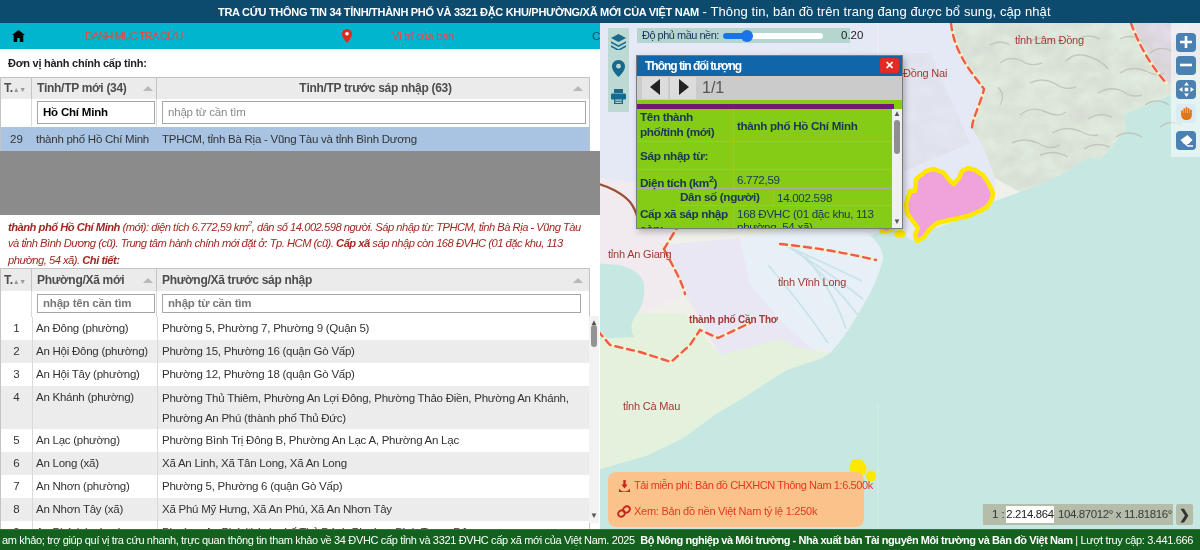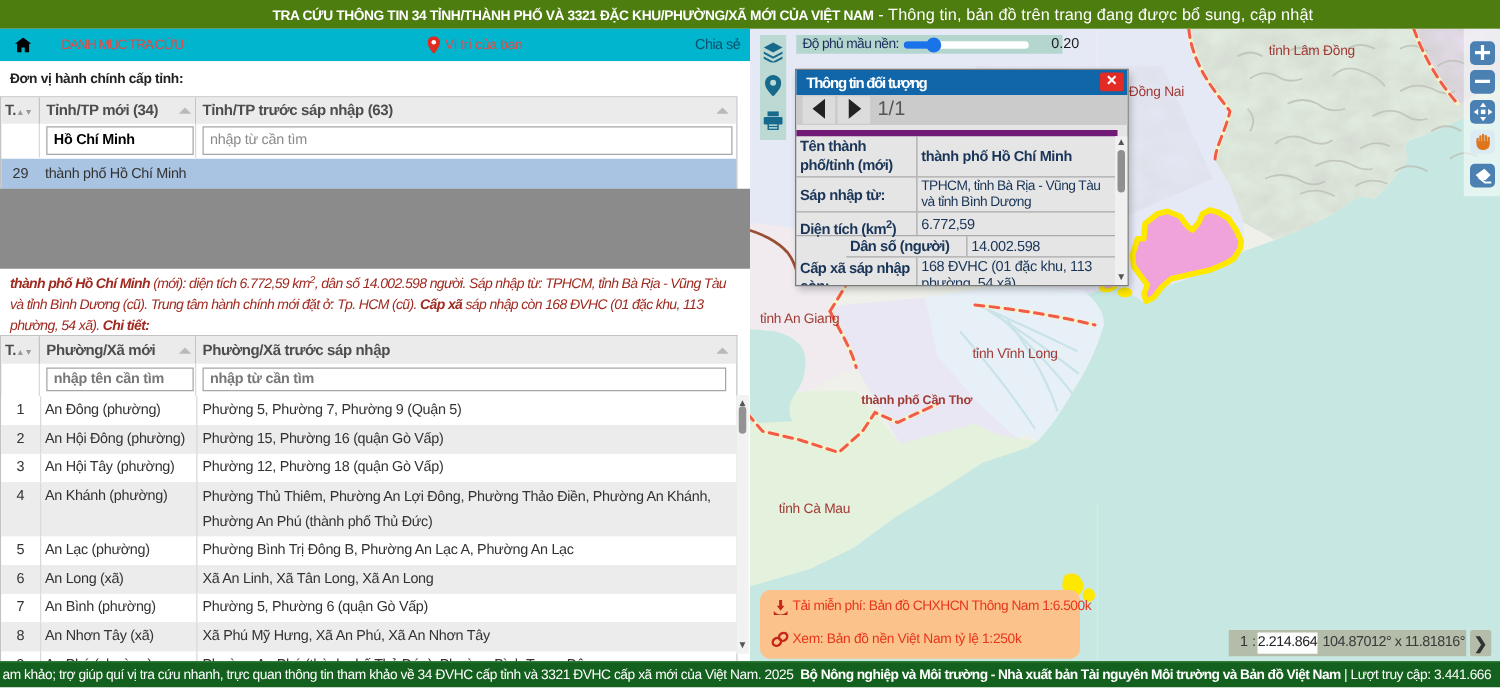--- a/index.html
+++ b/index.html
@@ -1,24 +1,24 @@
 <!DOCTYPE html>
 <html><head>
 <meta charset="utf-8">
 <style>
 html,body{margin:0;padding:0;}
 body{width:1200px;height:550px;overflow:hidden;position:relative;font-family:"Liberation Sans",sans-serif;background:#fff;}
 .abs{position:absolute;}
 
-#topbar{left:0;top:0;width:1200px;height:23px;background:#4d7c0f;color:#fff;font-size:13px;line-height:23px;white-space:nowrap;}
+#topbar{left:0;top:0;width:1200px;height:23px;background:#0c4a6e;color:#fff;font-size:13px;line-height:23px;white-space:nowrap;}
 #topbar .t1{position:absolute;left:218px;top:0;}
 #topbar .t1 b{font-size:11px;letter-spacing:-0.3px;}
 #topbar .t1 .r{font-weight:normal;font-size:13px;letter-spacing:0.1px;}
 #menubar{left:0;top:23px;width:601px;height:26px;background:#00b5cd;}
-#menubar .mi{position:absolute;font-size:11px;line-height:26px;color:#e04b48;white-space:nowrap;letter-spacing:-0.2px;}
+#menubar .mi{position:absolute;font-size:11px;line-height:26px;color:#e04b48;white-space:nowrap;letter-spacing:-0.2px;margin-left:36px;}
 
 #lp{left:0;top:49px;width:600px;height:480px;background:#fff;}
 .tbl{position:absolute;left:0;width:590px;border:1px solid #c3c3c3;box-sizing:border-box;background:#fff;}
 .th{background:#ebebeb;color:#4d4d4d;font-weight:bold;font-size:12px;letter-spacing:-0.3px;position:absolute;box-sizing:border-box;border-right:1px solid #c3c3c3;overflow:hidden;white-space:nowrap;}
 .cell{position:absolute;box-sizing:border-box;font-size:11.5px;color:#333;border-right:1px solid #d9d9d9;overflow:hidden;white-space:nowrap;}
 .inp{position:absolute;background:#fff;border:1px solid #a6a6a6;box-sizing:border-box;font-size:11.5px;letter-spacing:-0.2px;font-family:"Liberation Sans",sans-serif;padding:0 5px;}
 .ph{color:#8a8a8a;}
 .sort{position:absolute;width:0;height:0;border-left:5px solid transparent;border-right:5px solid transparent;border-bottom:5px solid #b9b9b9;}
 
 #map{left:600px;top:23px;width:600px;height:507px;overflow:hidden;}
@@ -57,32 +57,33 @@
  <div class="mi" style="left:356px;top:0;">Vị trí của bạn</div>
  <div class="mi" style="left:556px;top:0;color:#09516d;font-size:11.5px;letter-spacing:-0.4px;">Chia sẻ</div>
 </div>
 
 <div id="lp" class="abs">
  <div class="abs" style="left:8px;top:8px;font-size:11px;letter-spacing:-0.25px;font-weight:bold;color:#222;">Đơn vị hành chính cấp tỉnh:</div>
 
  <div class="tbl" style="top:28px;height:74px;">
    <div class="th" style="left:0;top:0;width:31px;height:21px;padding:3px 0 0 3px;">T.<span style="font-size:7px;color:#999;">▲▼</span></div>
    <div class="th" style="left:31px;top:0;width:125px;height:21px;padding:3px 0 0 5px;">Tỉnh/TP mới (34)</div>
-   <div class="th" style="left:156px;top:0;width:432px;height:21px;padding:3px 0 0 5px;border-right:none;">Tỉnh/TP trước sáp nhập (63)</div>
+   <div class="th" style="left:156px;top:0;width:432px;height:21px;padding:3px 0 0 5px;border-right:none;text-align:center;">Tỉnh/TP trước sáp nhập (63)</div>
    <div class="sort" style="left:142px;top:8px;"></div>
    <div class="sort" style="left:572px;top:8px;"></div>
    <div class="cell" style="left:0;top:21px;width:31px;height:27px;"></div>
    <div class="cell" style="left:31px;top:21px;width:125px;height:27px;"></div>
    <div class="cell" style="left:156px;top:21px;width:432px;height:27px;border-right:none;"></div>
 
    <div class="inp" style="left:36px;top:23px;width:118px;height:23px;font-weight:bold;color:#000;line-height:21px;">Hồ Chí Minh</div>
    <div class="inp ph" style="left:161px;top:23px;width:424px;height:23px;line-height:21px;">nhập từ cần tìm</div>
    <div class="abs" style="left:0;top:49px;width:588px;height:24px;background:#a9c4e3;">
      <div class="abs" style="left:0;top:0;width:31px;height:24px;text-align:center;font-size:11.5px;color:#333;line-height:24px;">29</div>
      <div class="abs" style="left:35px;top:0;font-size:11.5px;letter-spacing:-0.25px;color:#333;line-height:24px;">thành phố Hồ Chí Minh</div>
+     <div class="abs" style="left:161px;top:0;font-size:11.5px;letter-spacing:-0.25px;color:#333;line-height:24px;">TPHCM, tỉnh Bà Rịa - Vũng Tàu và tỉnh Bình Dương</div>
    </div>
  </div>
  <div class="abs" style="left:0;top:102px;width:601px;height:64px;background:#8b8b8b;"></div>
  <div class="abs" style="left:8px;top:167px;width:592px;font-size:11.2px;letter-spacing:-0.5px;font-style:italic;color:#a02a20;line-height:16.5px;white-space:nowrap;">
   <b>thành phố Hồ Chí Minh</b> (mới): diện tích 6.772,59 km<sup style="font-size:8px">2</sup>, dân số 14.002.598 người. Sáp nhập từ: TPHCM, tỉnh Bà Rịa - Vũng Tàu<br>và tỉnh Bình Dương (cũ). Trung tâm hành chính mới đặt ở: Tp. HCM (cũ). <b>Cấp xã</b> sáp nhập còn 168 ĐVHC (01 đặc khu, 113<br>phường, 54 xã). <b>Chi tiết:</b>
  </div>
 
  <div class="tbl" style="top:219px;height:261px;border-bottom:none;">
    <div class="th" style="left:0;top:0;width:31px;height:22px;padding:4px 0 0 3px;">T.<span style="font-size:7px;color:#999;">▲▼</span></div>
    <div class="th" style="left:31px;top:0;width:125px;height:22px;padding:4px 0 0 5px;">Phường/Xã mới</div>
@@ -120,21 +121,21 @@
           <span class="c2">An Lạc (phường)</span>
           <span class="c3">Phường Bình Trị Đông B, Phường An Lạc A, Phường An Lạc</span>
         </div>
      <div class="row alt" style="top:135px;height:23px;">
           <span class="rn">6</span>
           <span class="c2">An Long (xã)</span>
           <span class="c3">Xã An Linh, Xã Tân Long, Xã An Long</span>
         </div>
      <div class="row" style="top:158px;height:23px;">
           <span class="rn">7</span>
-          <span class="c2">An Bình (phường)</span>
+          <span class="c2">An Nhơn (phường)</span>
           <span class="c3">Phường 5, Phường 6 (quận Gò Vấp)</span>
         </div>
      <div class="row alt" style="top:181px;height:23px;">
           <span class="rn">8</span>
           <span class="c2">An Nhơn Tây (xã)</span>
           <span class="c3">Xã Phú Mỹ Hưng, Xã An Phú, Xã An Nhơn Tây</span>
         </div>
      <div class="row" style="top:204px;height:9px;">
           <span class="rn">9</span>
           <span class="c2">An Phú (phường)</span>
@@ -304,40 +305,39 @@
 </div>
 
 <div class="abs" style="left:37px;top:5px;width:213px;height:15px;background:#b4d6cf;">
  <div class="abs" style="left:5px;top:0;font-size:11px;letter-spacing:-0.5px;line-height:15px;color:#1c2d5a;">Độ phủ mầu nền:</div>
  <div class="abs" style="left:86px;top:4.5px;width:100px;height:6px;background:#fff;border-radius:3px;"></div>
  <div class="abs" style="left:86px;top:4.5px;width:24px;height:6px;background:#1a73e8;border-radius:3px;"></div>
  <div class="abs" style="left:104px;top:1.5px;width:12px;height:12px;background:#1a73e8;border-radius:6px;"></div>
  <div class="abs" style="left:188px;top:0;font-size:11.5px;line-height:15px;color:#1d1d1d;margin-left:16px;">0.20</div>
 </div>
 
-<div class="abs" style="left:36px;top:32px;width:267px;height:174px;background:#e5e5e5;border:1px solid #7a7a7a;box-sizing:border-box;box-shadow:2px 3px 6px rgba(0,0,0,0.25);overflow:hidden;">
+<div class="abs" style="left:36px;top:32px;width:267px;height:174px;background:#84cc16;border:1px solid #7a7a7a;box-sizing:border-box;box-shadow:2px 3px 6px rgba(0,0,0,0.25);overflow:hidden;">
  <div class="abs" style="left:0;top:0;width:100%;height:20px;background:#1166aa;">
   <div class="abs" style="left:8px;top:0;font-size:12px;letter-spacing:-1px;font-weight:bold;color:#fff;line-height:20px;">Thông tin đối tượng</div>
   <div class="abs" style="left:243px;top:2px;width:19px;height:15px;background:#e22b25;border-radius:2px;color:#fff;font-size:11px;font-weight:bold;text-align:center;line-height:15px;">✕</div>
  </div>
  <div class="abs" style="left:0;top:20px;width:100%;height:24px;background:#cbcbcb;">
   <div class="abs" style="left:5px;top:1px;width:26px;height:22px;background:#dcdcdc;"></div>
   <div class="abs" style="left:33px;top:1px;width:26px;height:22px;background:#dcdcdc;"></div>
   <div class="abs" style="left:13px;top:3px;width:0;height:0;border-top:8px solid transparent;border-bottom:8px solid transparent;border-right:10px solid #222;"></div>
   <div class="abs" style="left:42px;top:3px;width:0;height:0;border-top:8px solid transparent;border-bottom:8px solid transparent;border-left:10px solid #222;"></div>
   <div class="abs" style="left:65px;top:0;font-size:16px;color:#555;line-height:24px;">1/1</div>
  </div>
  <div class="abs" style="left:0;top:48px;width:257px;height:126px;border-top:5px solid #701a75;">
   <div class="prow" style="top:0;height:33px;">
           <span class="pl">Tên thành<br>phố/tỉnh (mới)</span>
           <span class="pv" style="font-weight:bold;line-height:31px;">thành phố Hồ Chí Minh</span>
         </div>
   <div class="prow" style="top:33px;height:28px;">
           <span class="pl" style="line-height:26px;">Sáp nhập từ:</span>
-          <span class="pv" style="line-height:13px;padding-top:1px;font-size:11px;letter-spacing:-0.45px;">TPHCM, tỉnh Bà Rịa - Vũng Tàu<br>và tỉnh Bình Dương</span>
         </div>
   <div class="prow" style="top:61px;height:19px;">
           <span class="pl" style="line-height:17px;">Diện tích (km<sup style="font-size:9px">2</sup>)</span>
           <span class="pv" style="line-height:17px;">6.772,59</span>
         </div>
   <div class="prow" style="top:80px;height:17px;margin-left:40px;">
           <span class="pl" style="line-height:15px;">Dân số (người)</span>
           <span class="pv" style="line-height:15px;">14.002.598</span>
         </div>
   <div class="prow" style="top:97px;height:29px;border-bottom:none;">

